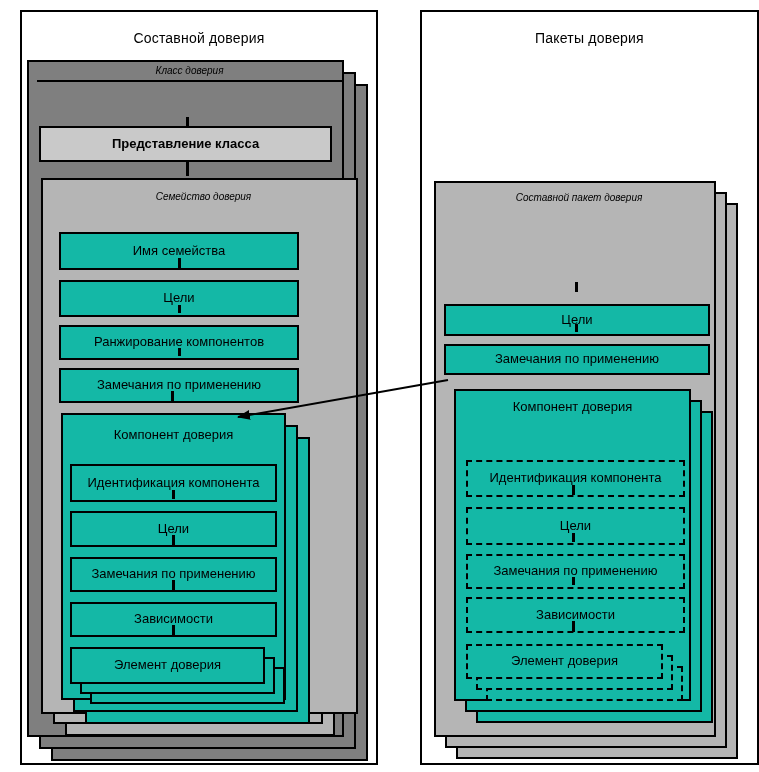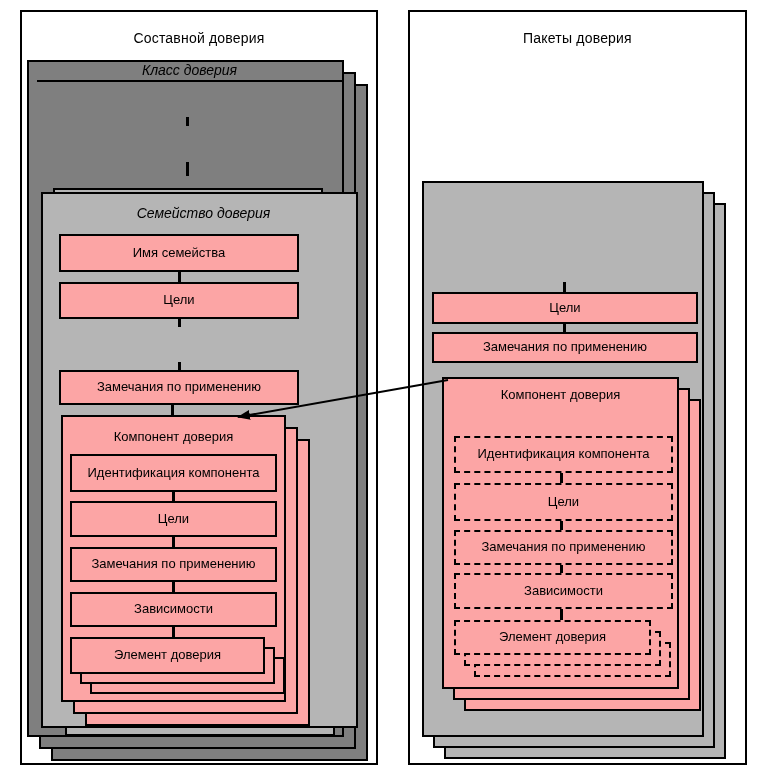--- a/index.html
+++ b/index.html
@@ -11,29 +11,29 @@
   .b2{border:2px solid #000;}
   .dash{border:2px dashed #000;}
   .panel{background:#ffffff;}
   .panel-title{
     position:absolute;left:0;right:0;top:18px;text-align:center;
     font-size:14px;letter-spacing:0.2px;
   }
   .classfill{background:#7f7f7f;}
   .famfill{background:#b5b5b5;}
   .itemfill{background:#c9c9c9;}
-  .whitefill{background:#fca5a5;}
+  .whitefill{background:#14b8a6;margin-top:12px;}
   .lbl{
     display:flex;align-items:center;justify-content:center;
     font-size:13px;text-align:center;line-height:1.1;
   }
   .bold{font-weight:bold;}
   .hdr{
     position:absolute;left:0;right:0;text-align:center;
-    font-style:italic;font-size:14px;margin-left:8px;
+    font-style:italic;font-size:10px;margin-left:8px;
   }
   .class-hdr{
     top:0;height:18px;line-height:17px;border-bottom:2px solid #000;
   }
   .boxtitle{
     position:absolute;left:0;right:0;text-align:center;font-size:13px;
   }
   .tick{position:absolute;width:3px;background:#000;}
 </style>
 </head>
@@ -44,32 +44,34 @@
   <div class="abs b2 panel" style="left:20px;top:10px;width:358px;height:755px;">
     <div class="panel-title">Составной доверия</div>
 
     <div class="abs b2 classfill" style="left:29px;top:72px;width:317px;height:677px;"></div>
     <div class="abs b2 classfill" style="left:17px;top:60px;width:317px;height:677px;"></div>
 
     <div class="abs b2 classfill" style="left:5px;top:48px;width:317px;height:677px;">
       <div class="hdr class-hdr">Класс доверия</div>
 
       <div class="tick" style="left:157px;top:55px;height:9px;"></div>
+      <div class="abs b2 itemfill lbl bold" style="left:10px;top:64px;width:293px;height:36px;">Представление класса</div>
       <div class="tick" style="left:157px;top:100px;height:14px;"></div>
 
       <div class="abs b2 famfill" style="left:36px;top:138px;width:270px;height:536px;"></div>
       <div class="abs b2 famfill" style="left:24px;top:126px;width:270px;height:536px;"></div>
 
-      <div class="abs b2 famfill" style="left:12px;top:130px;width:317px;height:536px;">
+      <div class="abs b2 famfill" style="left:12px;top:116px;width:317px;height:536px;">
         <div class="hdr" style="top:11px;">Семейство доверия</div>
 
         <div class="abs b2 whitefill lbl" style="left:16px;top:40px;width:240px;height:38px;">Имя семейства</div>
         <div class="tick" style="left:135px;top:78px;height:10px;"></div>
         <div class="abs b2 whitefill lbl" style="left:16px;top:88px;width:240px;height:37px;">Цели</div>
         <div class="tick" style="left:135px;top:125px;height:8px;"></div>
+        <div class="abs b2 whitefill lbl" style="left:16px;top:133px;width:240px;height:35px;">Ранжирование компонентов</div>
         <div class="tick" style="left:135px;top:168px;height:8px;"></div>
         <div class="abs b2 whitefill lbl" style="left:16px;top:176px;width:240px;height:35px;">Замечания по применению</div>
         <div class="tick" style="left:128px;top:211px;height:10px;"></div>
 
         <div class="abs b2 whitefill" style="left:42px;top:245px;width:225px;height:287px;"></div>
         <div class="abs b2 whitefill" style="left:30px;top:233px;width:225px;height:287px;"></div>
 
         <div class="abs b2 whitefill" style="left:18px;top:221px;width:225px;height:287px;">
           <div class="boxtitle" style="top:12px;">Компонент доверия</div>
 
@@ -83,27 +85,28 @@
           <div class="tick" style="left:109px;top:210px;height:10px;"></div>
 
           <div class="abs b2 whitefill" style="left:27px;top:240px;width:195px;height:37px;"></div>
           <div class="abs b2 whitefill" style="left:17px;top:230px;width:195px;height:37px;"></div>
           <div class="abs b2 whitefill lbl" style="left:7px;top:220px;width:195px;height:37px;">Элемент доверия</div>
         </div>
       </div>
     </div>
   </div>
 
-  <div class="abs b2 panel" style="left:408px;top:10px;width:339px;height:755px;">
+  <div class="abs b2 panel" style="left:420px;top:10px;width:339px;height:755px;">
     <div class="panel-title">Пакеты доверия</div>
 
     <div class="abs b2 famfill" style="left:34px;top:191px;width:282px;height:556px;"></div>
     <div class="abs b2 famfill" style="left:23px;top:180px;width:282px;height:556px;"></div>
 
     <div class="abs b2 famfill" style="left:12px;top:169px;width:282px;height:556px;">
+      <div class="hdr" style="top:9px;">Составной пакет доверия</div>
 
       <div class="tick" style="left:139px;top:99px;height:10px;"></div>
       <div class="abs b2 whitefill lbl" style="left:8px;top:109px;width:266px;height:32px;">Цели</div>
       <div class="tick" style="left:139px;top:141px;height:8px;"></div>
       <div class="abs b2 whitefill lbl" style="left:8px;top:149px;width:266px;height:31px;">Замечания по применению</div>
 
       <div class="abs b2 whitefill" style="left:40px;top:216px;width:237px;height:312px;"></div>
       <div class="abs b2 whitefill" style="left:29px;top:205px;width:237px;height:312px;"></div>
 
       <div class="abs b2 whitefill" style="left:18px;top:194px;width:237px;height:312px;">

